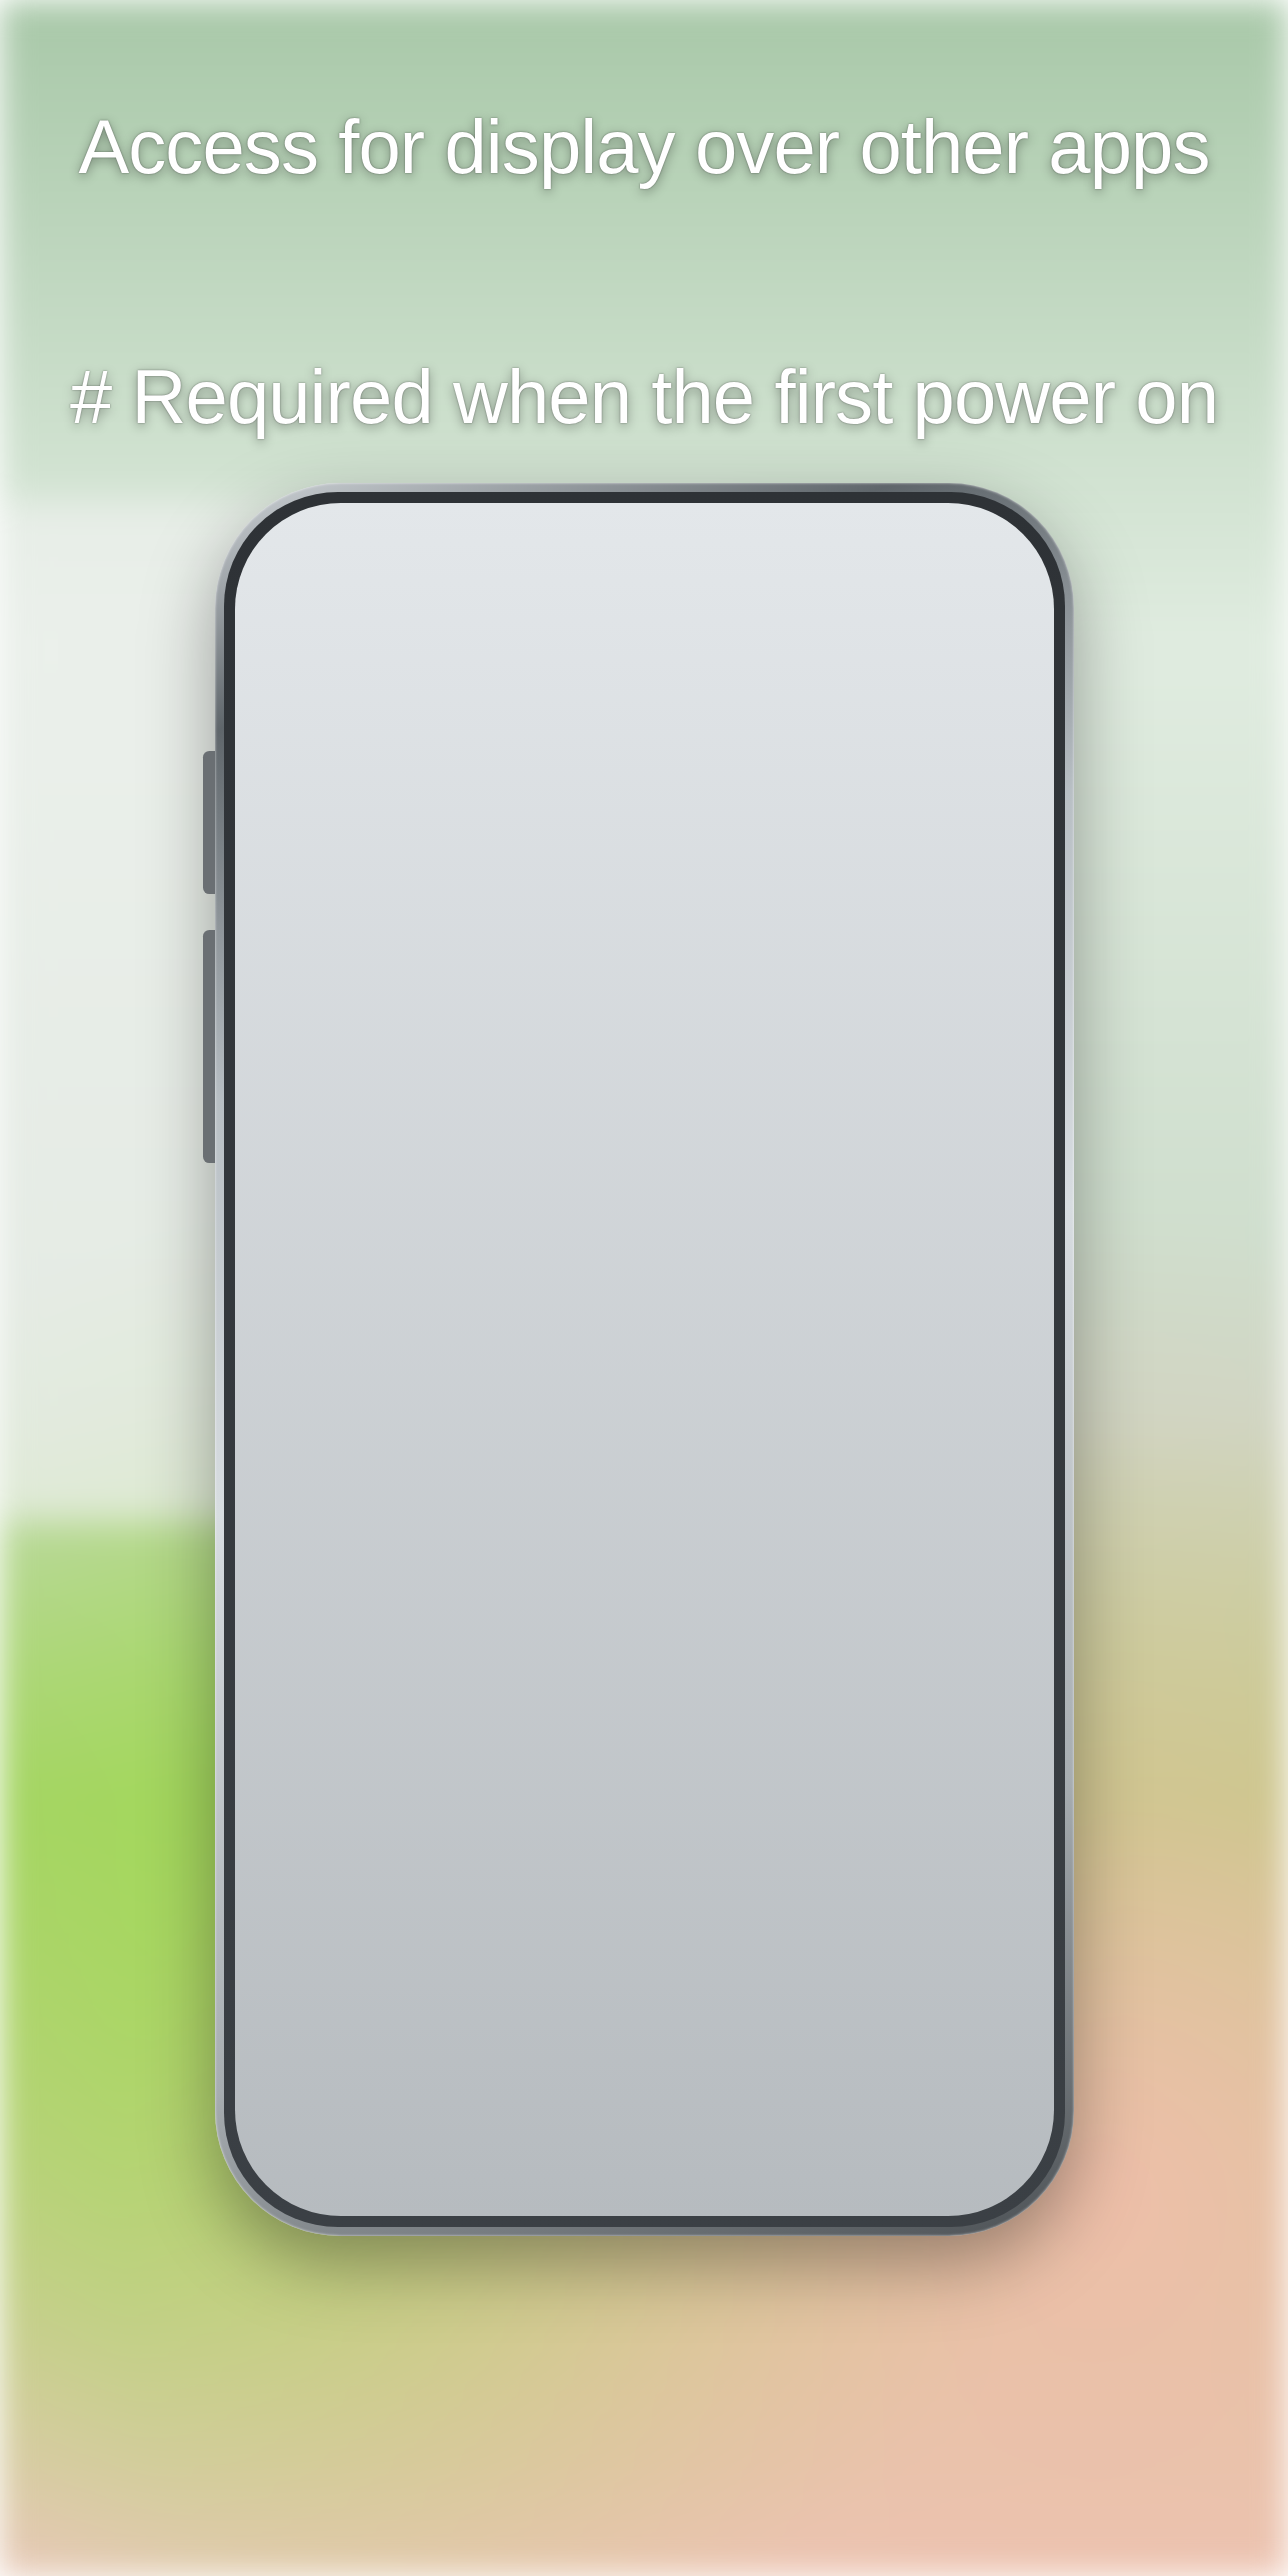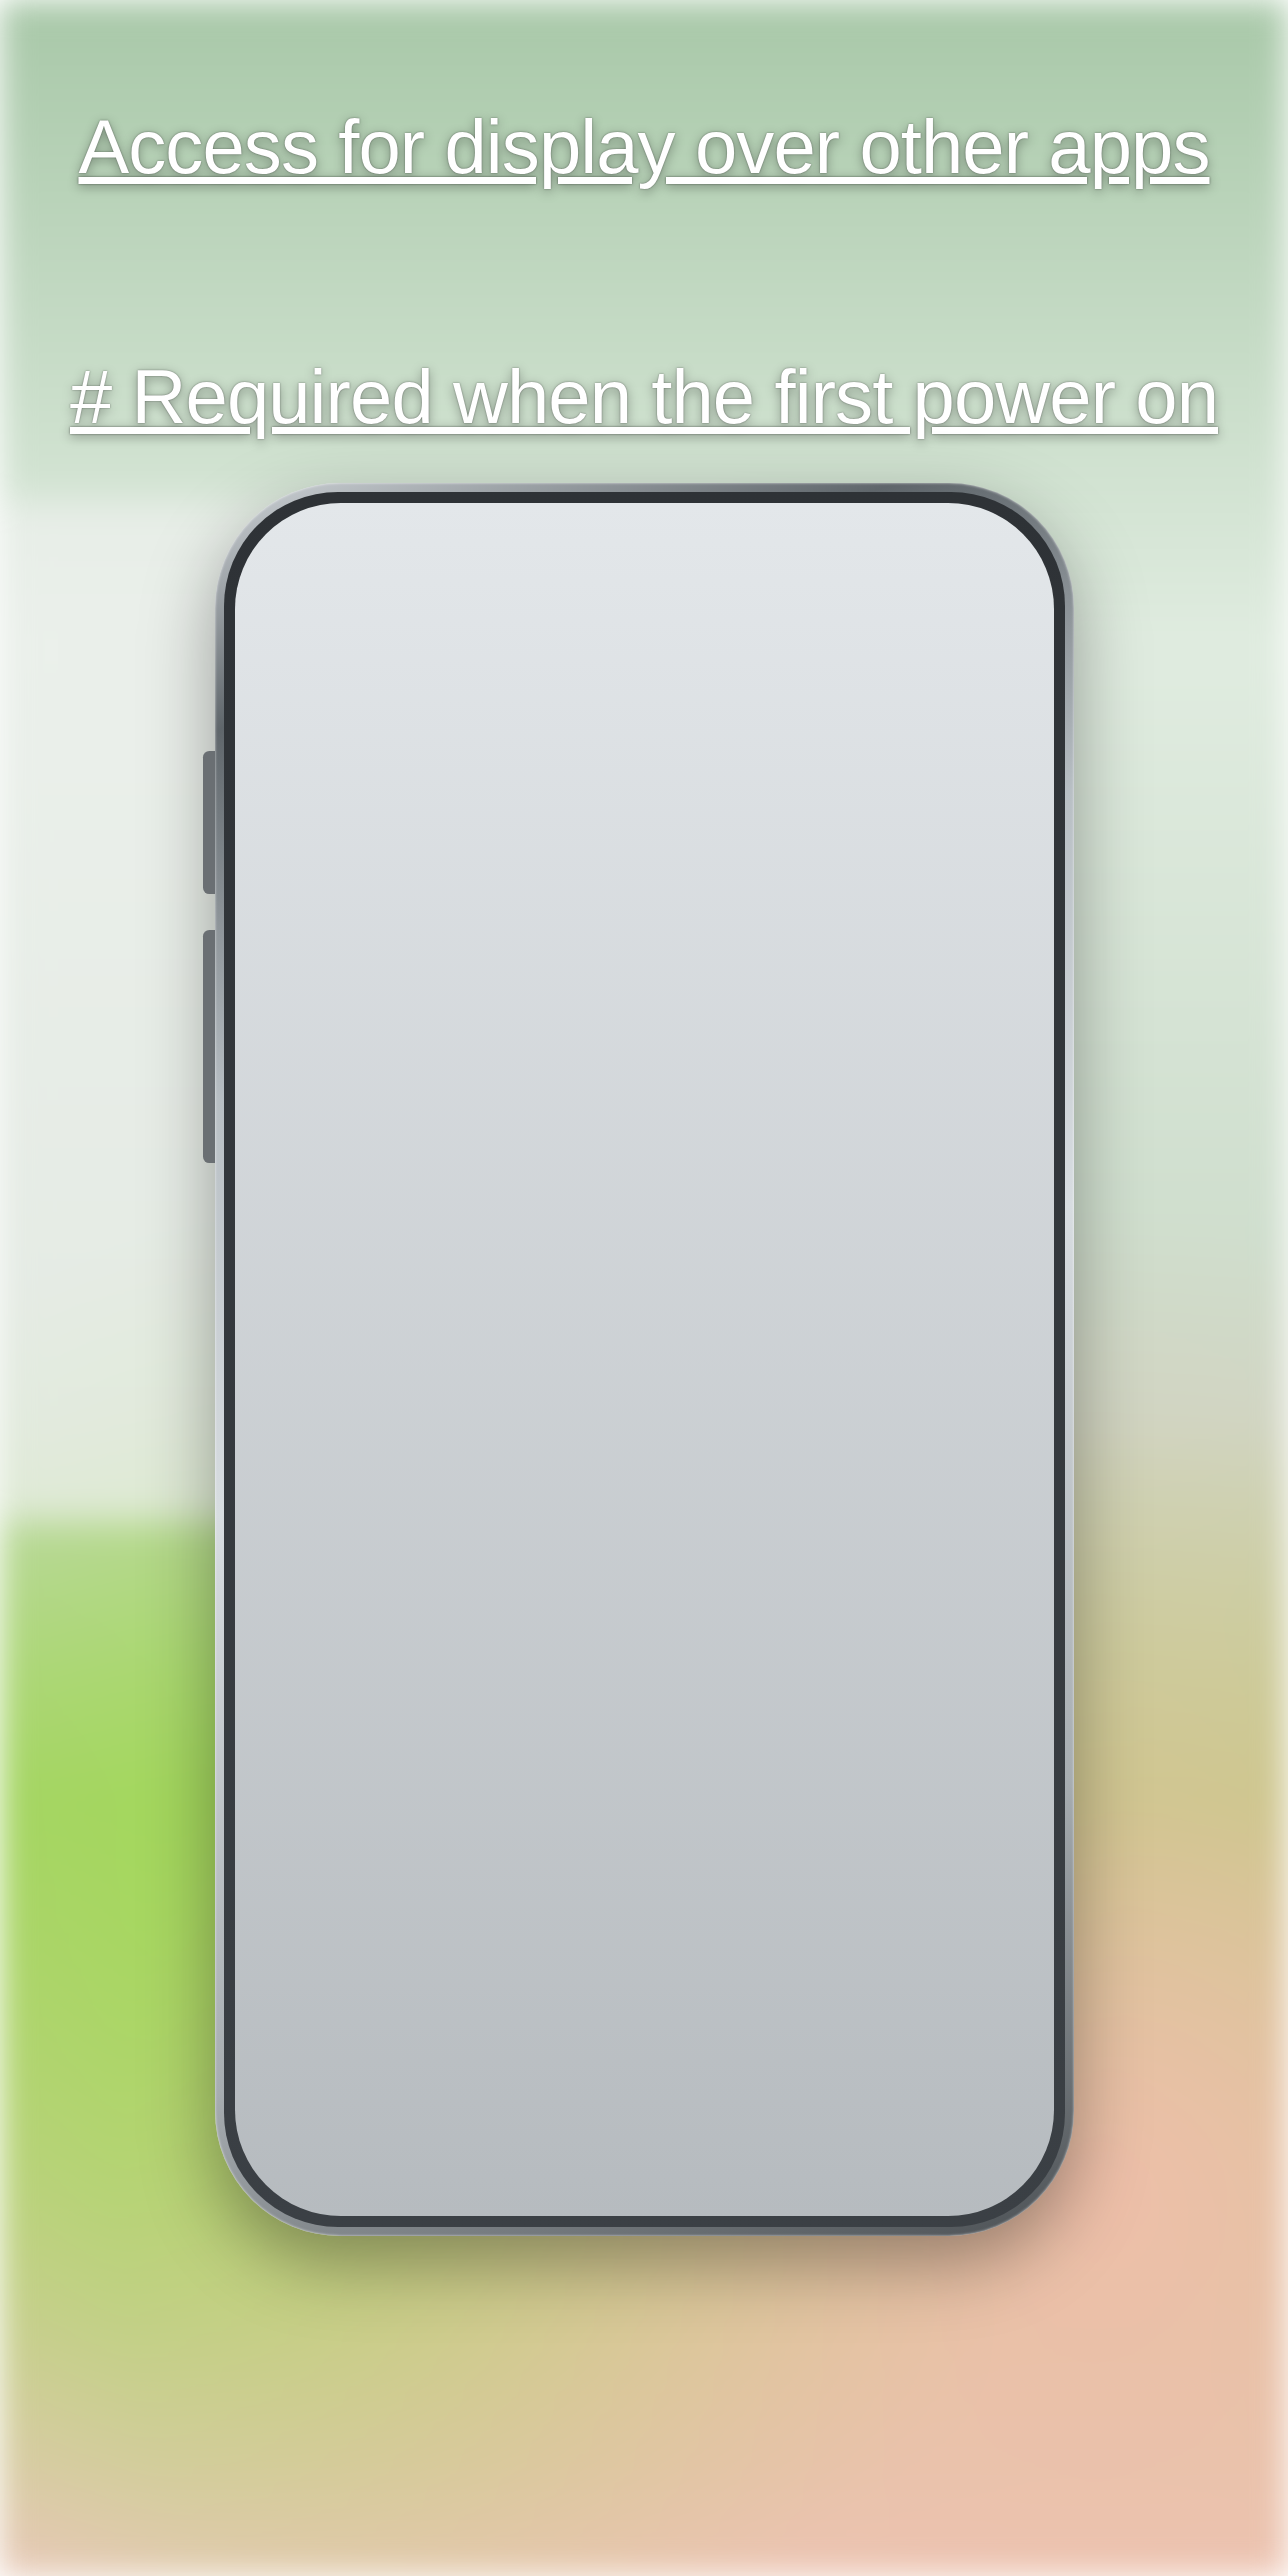--- a/index.html
+++ b/index.html
@@ -16,21 +16,21 @@
   }
   .bg::after{
     content:""; position:absolute; left:0; top:501px; width:58%; height:1020px;
     background:#f0f2f0; opacity:.7; filter:blur(7.2px);
   }
 
   
   .promo { position: absolute; width: 100%; text-align: center; color:#fff;
            font-weight:400; font-family:"DIN Condensed","Arial Narrow",Arial,sans-serif;
            font-stretch: condensed; letter-spacing: -0.9px;
-           text-shadow: 0 2.7px 10.7px rgba(0,0,0,.35), 0 0 1.8px rgba(0,0,0,.5); text-decoration: underline; }
+           text-shadow: 0 2.7px 10.7px rgba(0,0,0,.35), 0 0 1.8px rgba(0,0,0,.5); }
   .promo.line1 { top: 103px; font-size: 76px; }
   .promo.line2 { top: 353px; font-size: 76px; text-align: center; }
 
   
   .phone {
     position:absolute; left:215px; top:483px; width:859px; height:1753px;
     border-radius:125px;
     background:linear-gradient(160deg,#cfd4d8 0%,#5f666b 12%,#b8bfc4 30%,#d8dde1 50%,#a7adb1 78%,#4b5054 100%);
     box-shadow: 0 27px 72px rgba(0,0,0,.35), inset 0 0 2.7px rgba(255,255,255,.8);
   }

